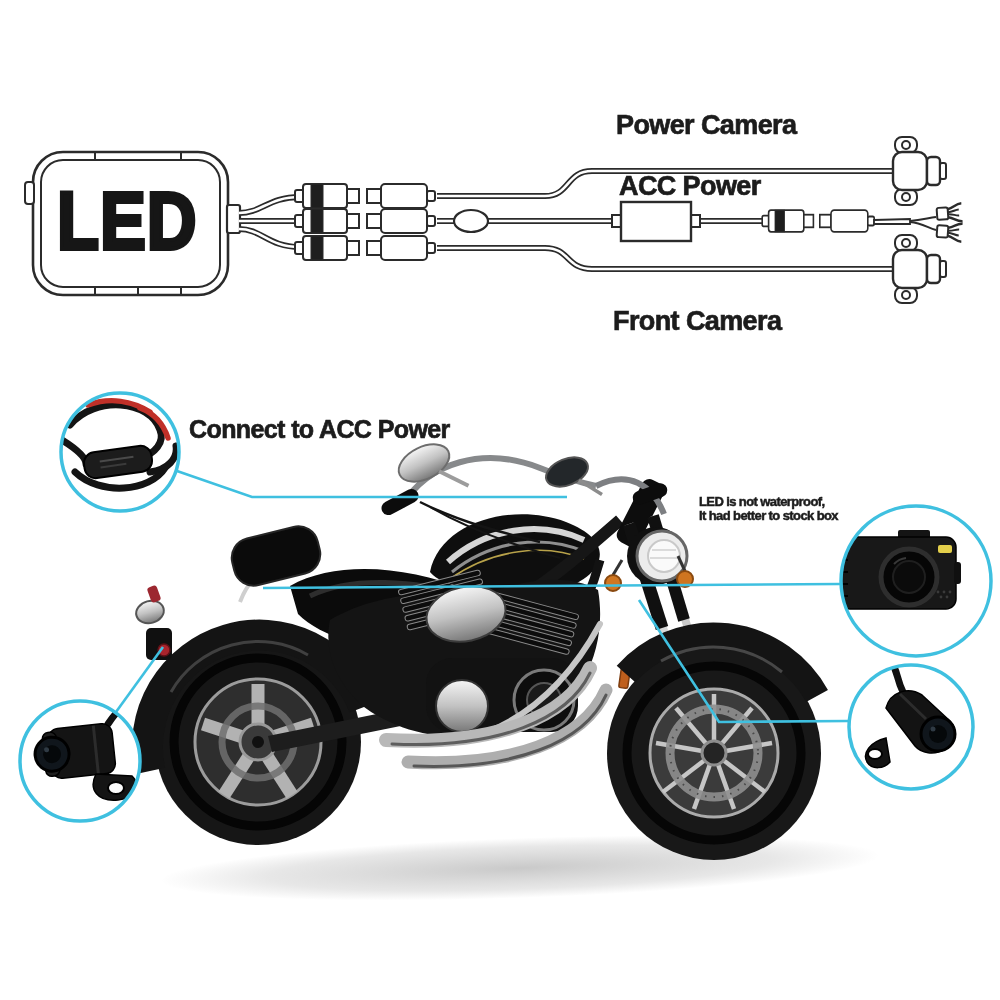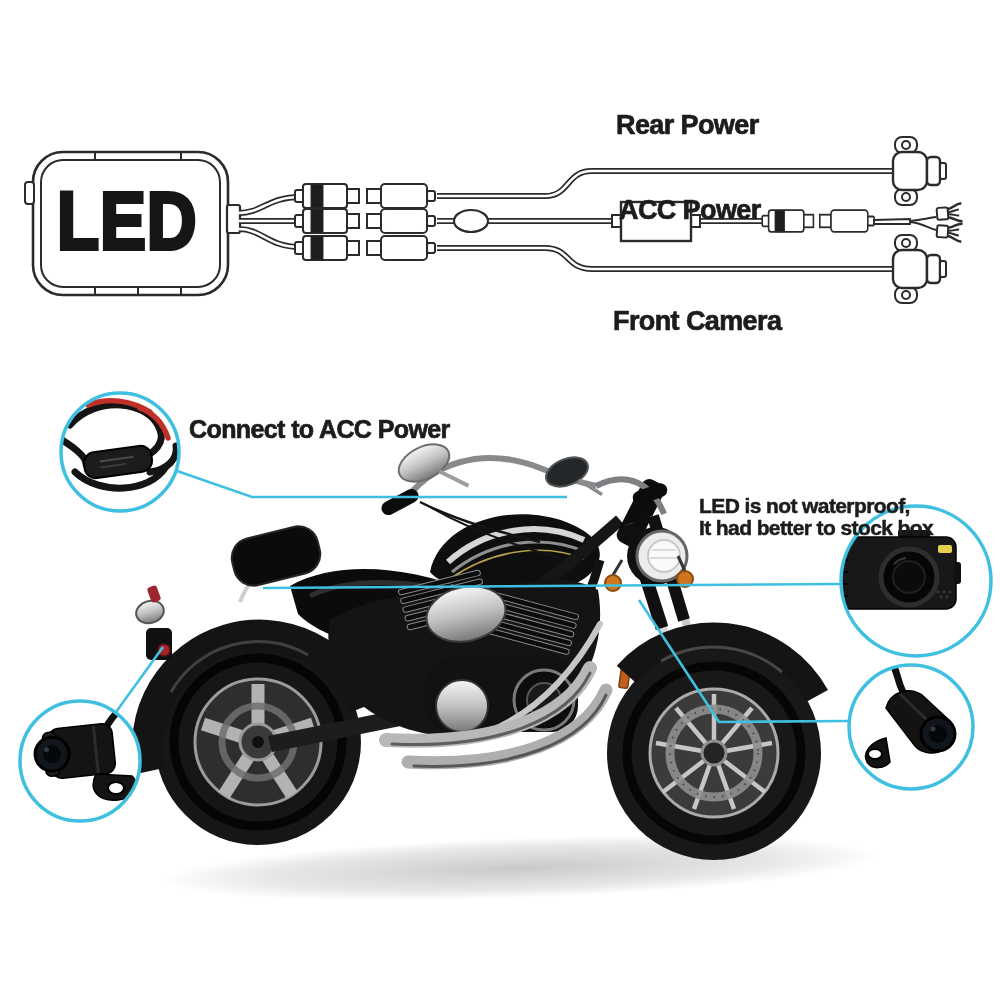--- a/index.html
+++ b/index.html
@@ -3,21 +3,21 @@
 <meta charset="utf-8">
 <style>
   html,body{margin:0;padding:0;background:#fff;}
   #stage{position:relative;width:1000px;height:1000px;background:#ffffff;overflow:hidden;
          font-family:"Liberation Sans",sans-serif;}
   .lbl{position:absolute;font-weight:bold;color:#1c1c1c;white-space:nowrap;
        letter-spacing:-0.6px;-webkit-text-stroke:0.7px #1c1c1c;}
   .lbl-27{font-size:27px;}
   .lbl-25{font-size:25px;}
   .lbl-31{font-size:31px;}
-  .lbl-note{font-size:21px;line-height:1.04;-webkit-text-stroke:0.5px #1c1c1c;}
+  .lbl-note{font-size:13px;line-height:1.04;-webkit-text-stroke:0.5px #1c1c1c;}
   .led-big{position:absolute;left:57px;top:184px;font-size:82px;font-weight:bold;color:#161616;
            line-height:0.9;letter-spacing:1px;-webkit-text-stroke:4px #161616;
            transform:scaleX(0.84);transform-origin:left top;}
   svg{position:absolute;left:0;top:0;}
 </style>
 </head>
 <body>
 
 <div id="stage">
 
@@ -382,21 +382,21 @@
       <circle cx="938" cy="734" r="9" fill="#05080a"></circle>
       <circle cx="933" cy="729" r="2.5" fill="#2f3a44"></circle>
       <path d="M886,738 C870,742 862,753 867,762 C872,770 884,769 890,762 Z" fill="#121212" stroke="#000" stroke-width="1.5"></path>
       <ellipse cx="875" cy="754" rx="7" ry="5" fill="#fbfbfb" stroke="#000" stroke-width="2"></ellipse>
     </g>
     <circle cx="911" cy="727" r="62" fill="none" stroke="#3fc0e0" stroke-width="3.5"></circle>
   </g>
 </svg>
 
   <div class="led-big">LED</div>
-  <div class="lbl lbl-27" style="left:616px;top:110px;">Rear Power</div>
-  <div class="lbl lbl-27" style="left:619px;top:171px;margin-top:24px;">ACC Power</div>
+  <div class="lbl lbl-27" style="left:616px;top:110px;">Power Camera</div>
+  <div class="lbl lbl-27" style="left:619px;top:171px;">ACC Power</div>
   <div class="lbl lbl-25" style="left:189px;top:415px;">Connect to ACC Power</div>
   <div class="lbl lbl-27" style="left:613px;top:306px;">Front Camera</div>
   <div class="lbl lbl-note" style="left:699px;top:495px;">
     <div>LED is not waterproof,</div>
     <div>It had better to stock box</div>
   </div>
 </div>
 
 </body></html>

